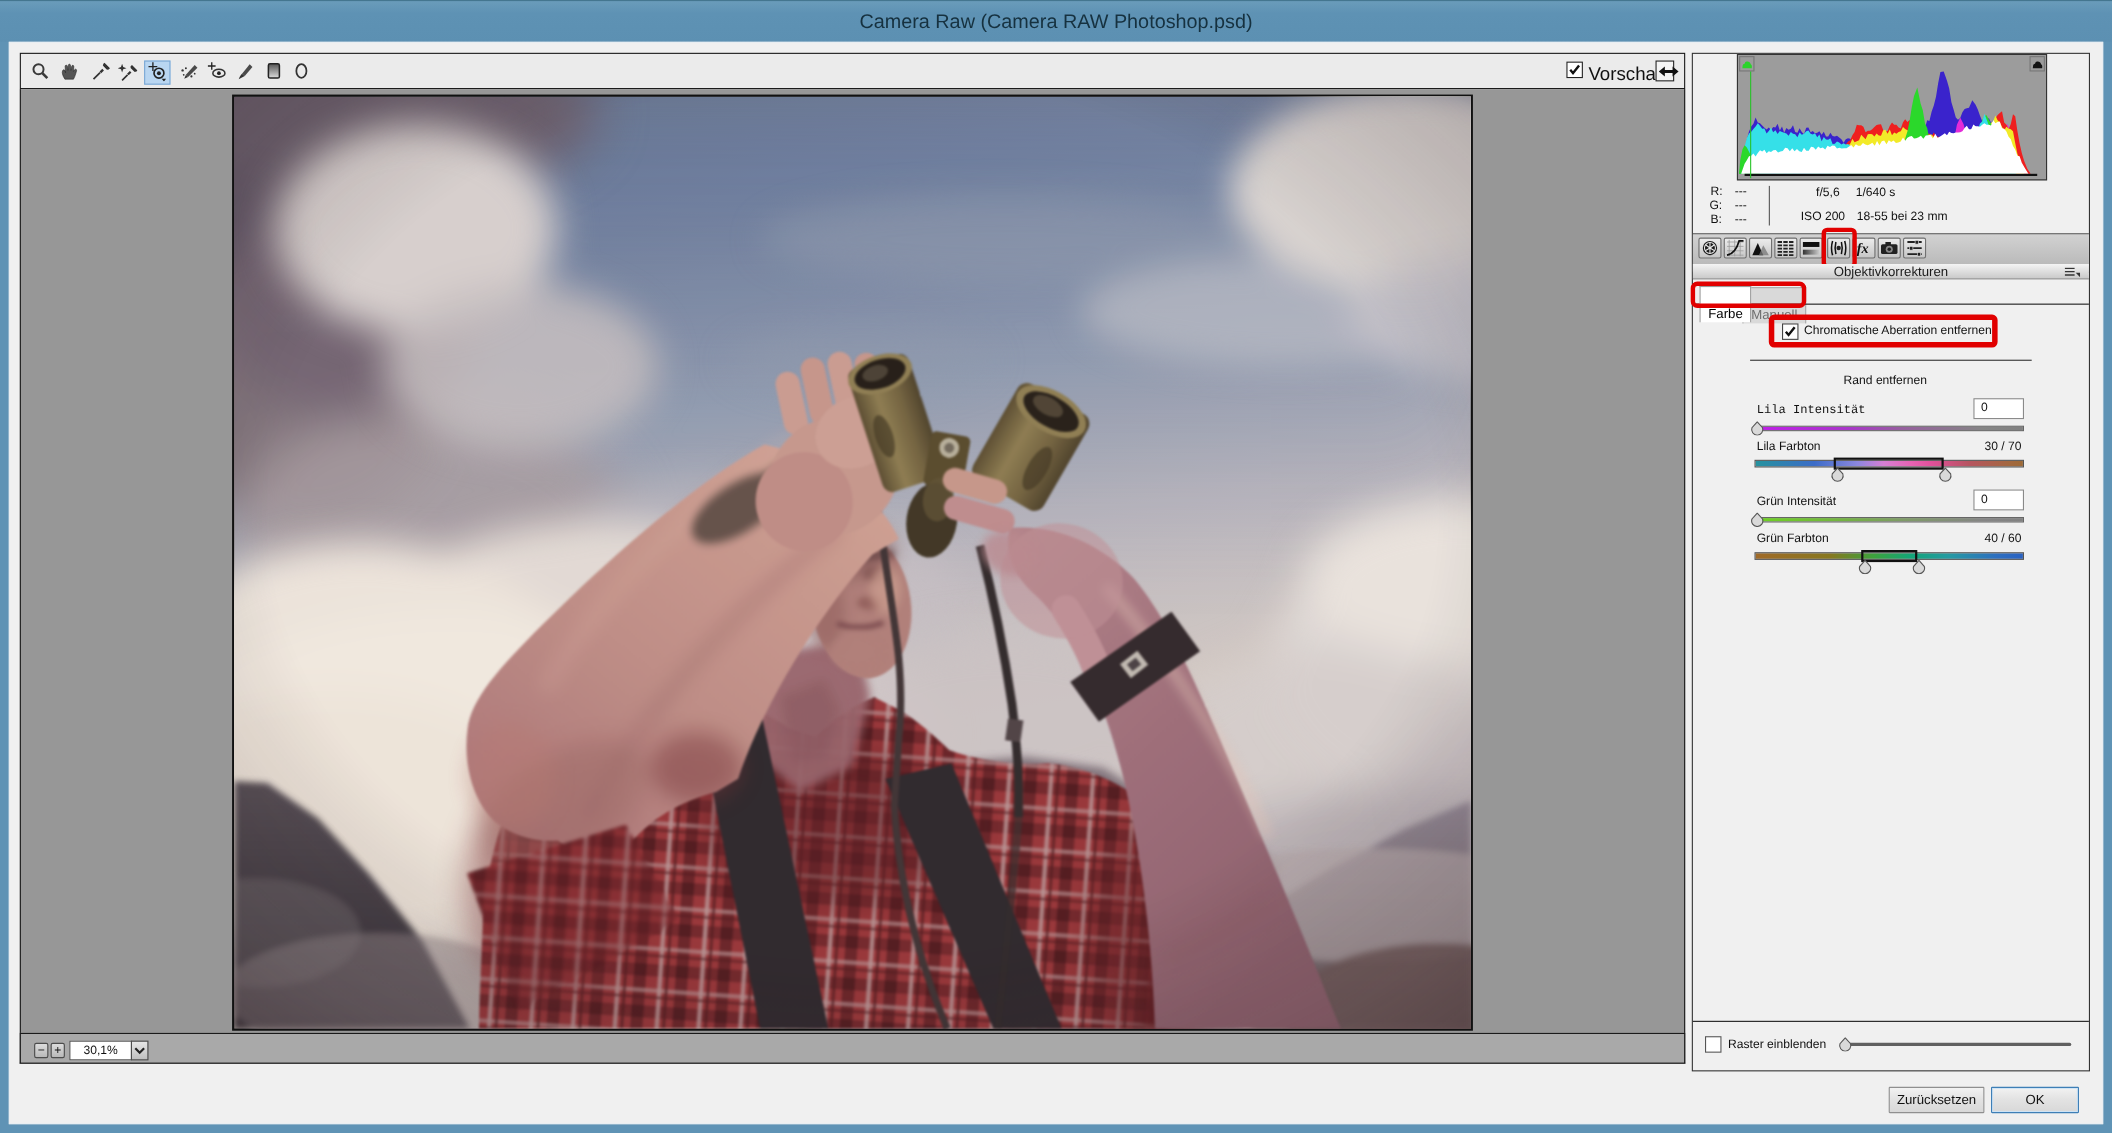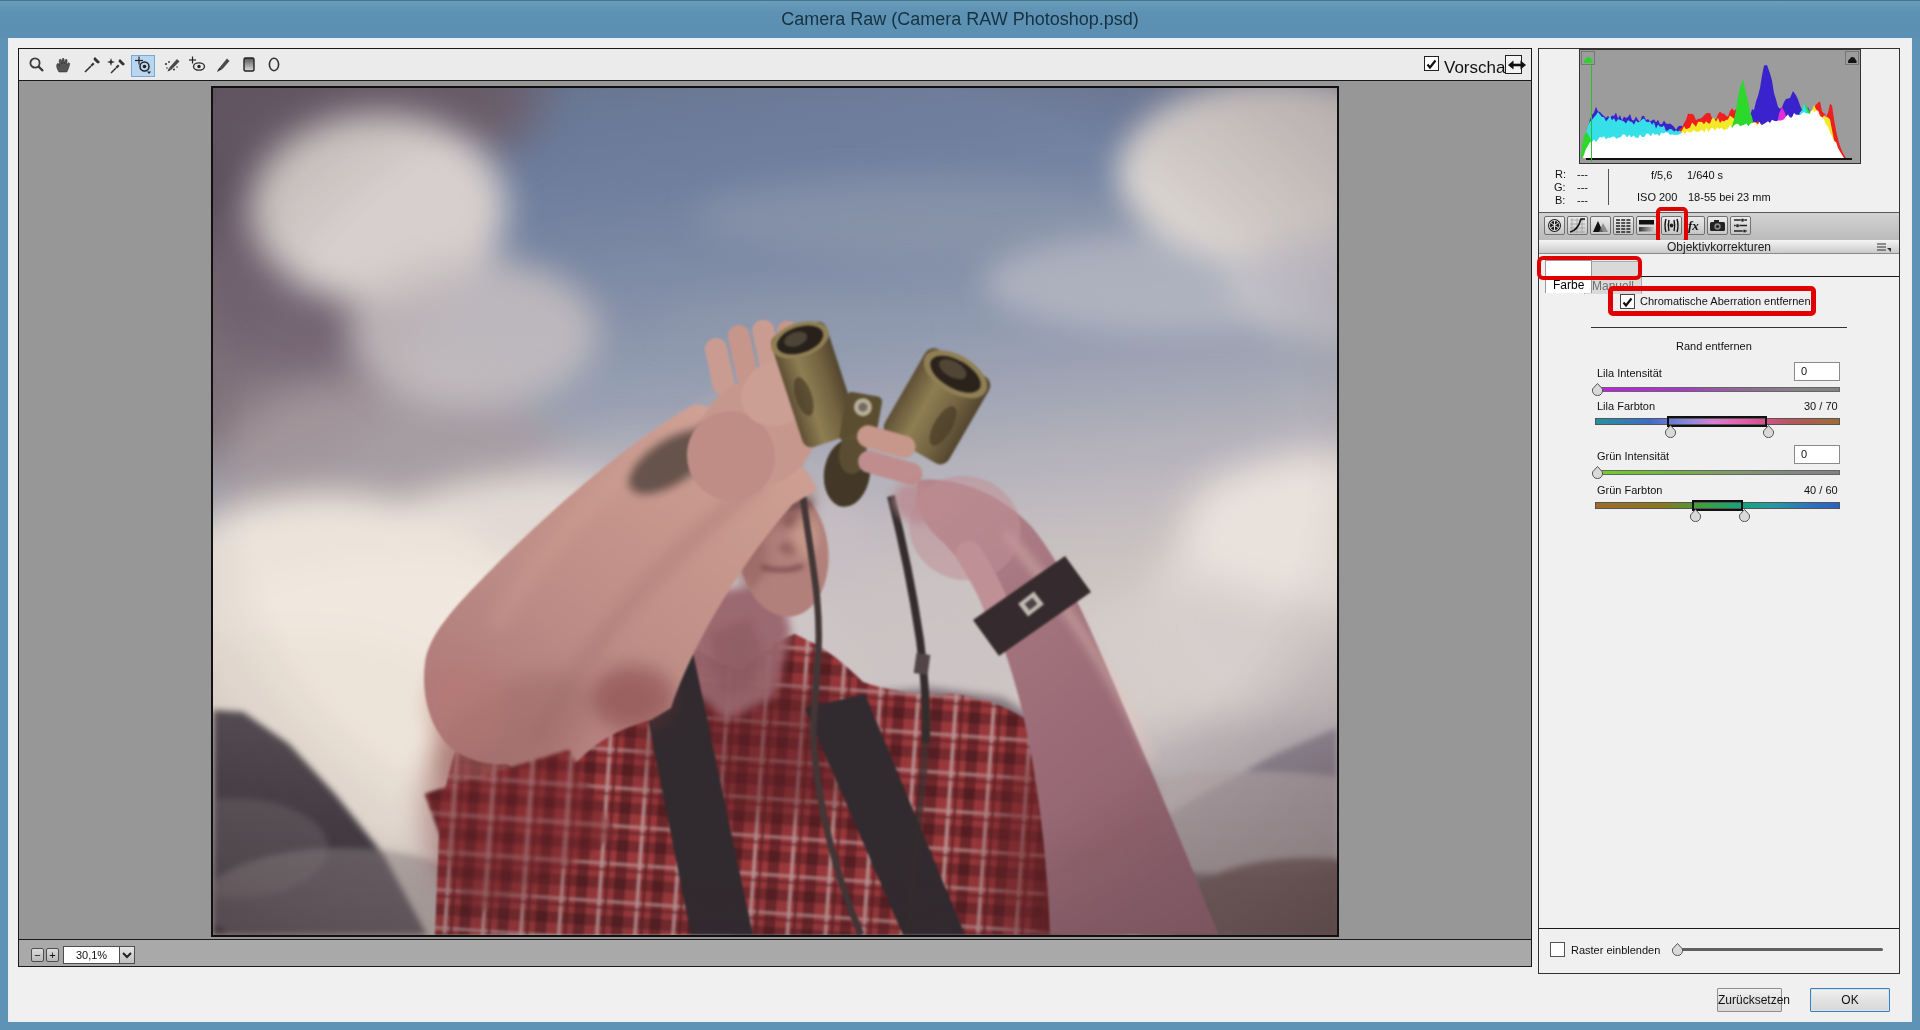--- a/index.html
+++ b/index.html
@@ -453,21 +453,21 @@
   <div id="redbox-chk"></div>
   <div style="position:absolute; left:81px; top:245px; width:15px; height:15px; background:#fff; border:1px solid #444;">
     <svg width="13" height="13" viewBox="0 0 13 13">
         <path d="M2.5 6.5 L5 9.5 L10.5 2.5" fill="none" stroke="#111" stroke-width="2.2"></path>
       </svg>
   </div>
   <div class="t12" style="left:101px; top:246px;">Chromatische Aberration entfernen</div>
   <div style="position:absolute; left:52px; top:278px; width:256px; height:1px; background:#333;"></div>
   <div class="t12" style="left:137px; top:291px;">Rand entfernen</div>
 
-  <div class="t12" style="left:58px; top:318px;">Lila Intensität</div>
+  <div class="t12" style="left:58px; top:318px;font-family:Liberation Mono, monospace;">Lila Intensität</div>
   <div class="numbox" style="left:255px; top:313px;">0</div>
   <div style="position:absolute; left:56px; top:338px; width:245px; height:5px; border:1px solid #666;
     background:linear-gradient(to right,#c01fe8,#a937c9 35%,#96609e 55%,#858585 85%,#828282);"></div>
   <svg class="thumb" style="left:51px; top:334px;" viewBox="0 0 15 13">
       <path d="M7.5 0.5 L12.3 5.8 A5.1 5.1 0 1 1 2.7 5.8 Z" fill="#d9d9d9" stroke="#555"></path>
     </svg>
 
   <div class="t12" style="left:58px; top:351px;">Lila Farbton</div>
   <div class="t12" style="left:265px; top:351px;">30 / 70</div>
   <div style="position:absolute; left:56px; top:369px; width:245px; height:7px; border:1px solid #555;
@@ -501,14 +501,14 @@
     </svg>
 
   <div style="position:absolute; left:0px; top:879px; width:360px; height:1px; background:#1a1a1a;"></div>
   <div style="position:absolute; left:11px; top:893px; width:15px; height:15px; background:#fff; border:1px solid #555;"></div>
   <div class="t12" style="left:32px; top:895px;">Raster einblenden</div>
   <div style="position:absolute; left:138px; top:899px; width:206px; height:3px; background:#606060; border-radius:2px;"></div>
   <svg class="thumb" style="left:131px; top:894px;" viewBox="0 0 15 13">
       <path d="M7.5 0.5 L12.3 5.8 A5.1 5.1 0 1 1 2.7 5.8 Z" fill="#d9d9d9" stroke="#555"></path>
     </svg>
 </div>
-<div class="btn" style="left:1717px; width:65px;">Zurücksetzen</div>
+<div class="btn" style="left:1717px; width:87px;">Zurücksetzen</div>
 <div class="btn" style="left:1810px; width:80px; border:1px solid #3e7fb6; box-shadow:0 0 0 1px #cfe4f5 inset;">OK</div>
 
 </body></html>

